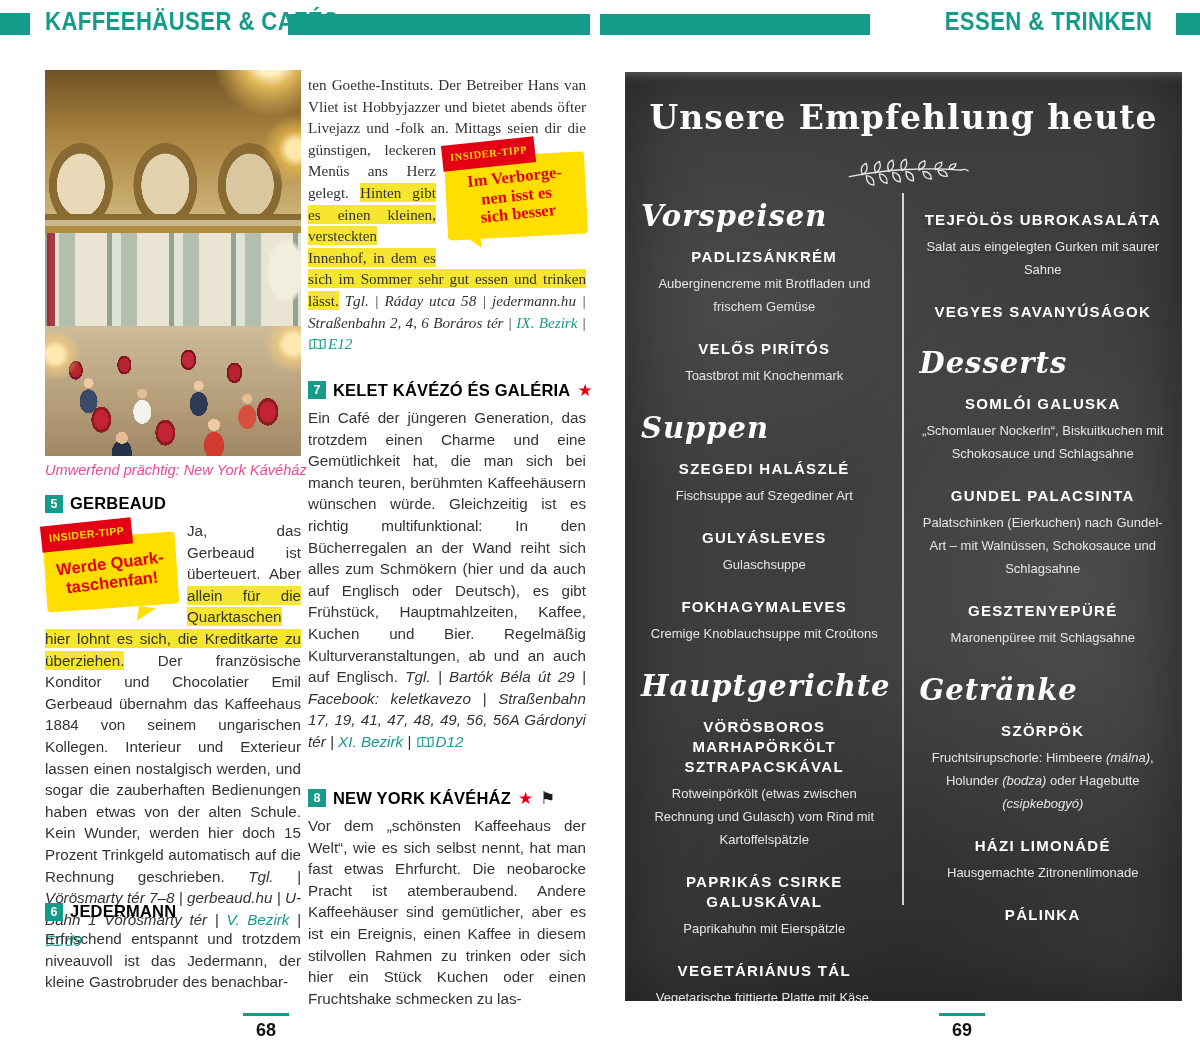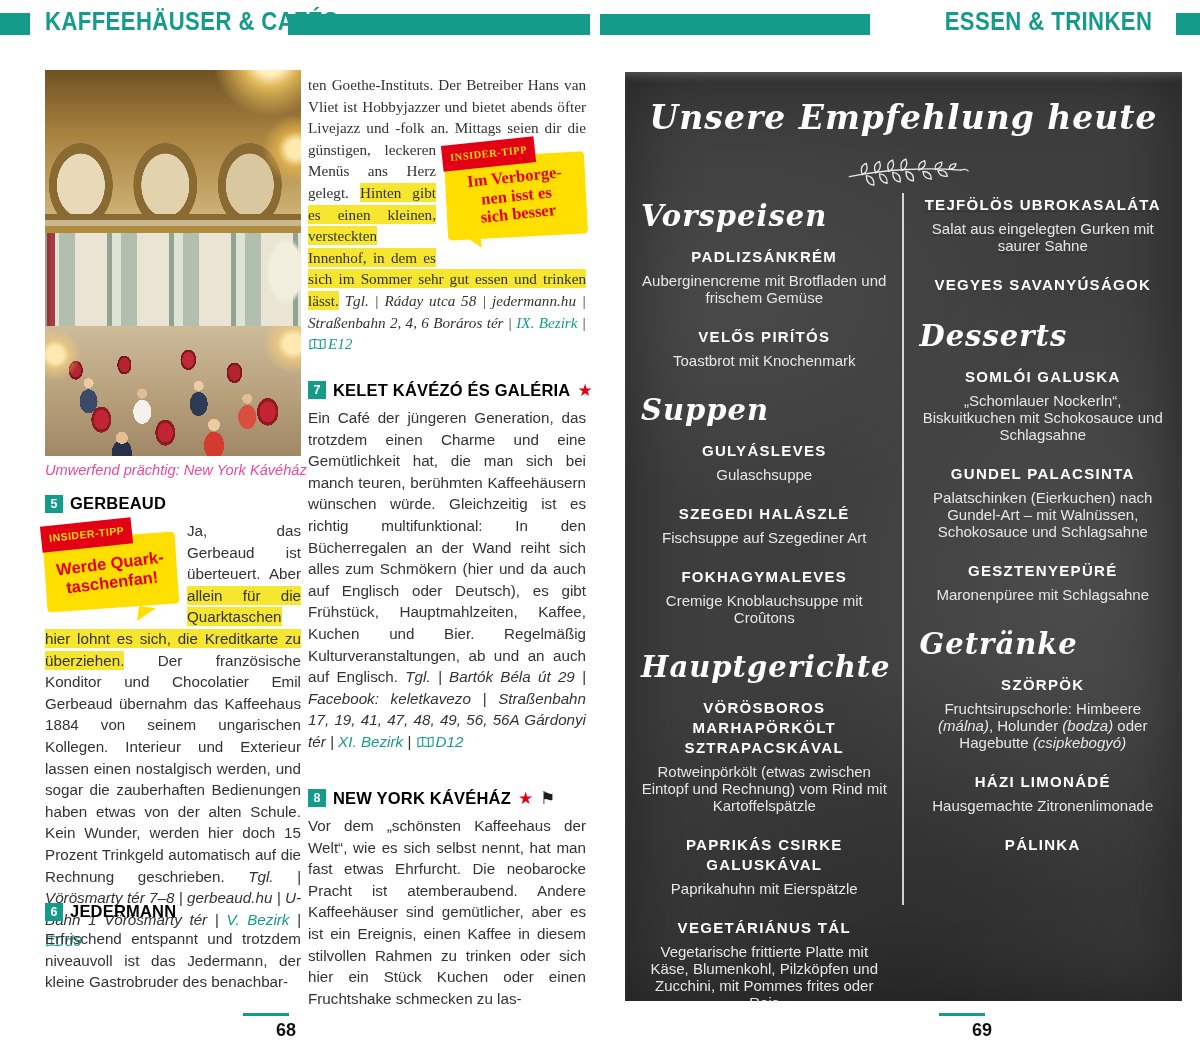--- a/index.html
+++ b/index.html
@@ -111,58 +111,58 @@
   }
   .caption { position:absolute; left:0; top:392px; font-size:14.6px; color:#ec4899; white-space:nowrap;font-style:italic; }
 
   .e5 { position:absolute; left:0; top:424px; width:256px; }
   .e6 { position:absolute; left:0; top:832px; width:256px; }
   .cont { position:absolute; left:0; top:4px;  width:278px;font-family:Liberation Serif, serif; }
   .e7 { position:absolute; left:0; top:310px; width:278px; }
   .e8 { position:absolute; left:0; top:718px; width:278px; }
 
   
-  .pagenum { position:absolute; width:60px; text-align:right; top:1013px; }
+  .pagenum { position:absolute; width:60px; text-align:center; top:1013px; }
   .pn-line { width:46px; height:3px; background:#149b8a; margin:0 auto 4px; }
   .pn-num  { font-weight:bold; font-size:18px; color:#111; }
   #pnL { left:236px; } #pnR { left:932px; }
 
   
   .board {
     position:absolute; left:625px; top:72px; width:557px; height:929px; overflow:hidden;
     background:
       radial-gradient(ellipse 300px 200px at 20% 25%, rgba(255,255,255,.06), rgba(255,255,255,0)),
       radial-gradient(ellipse 260px 320px at 80% 55%, rgba(255,255,255,.07), rgba(255,255,255,0)),
       radial-gradient(ellipse 420px 300px at 50% 95%, rgba(0,0,0,.28), rgba(0,0,0,0)),
       #3e3e3e;
     box-shadow: inset 0 8px 10px -5px rgba(255,255,255,.22), inset 0 0 70px rgba(0,0,0,.45);
   }
   .menu-title {
     margin-top:26px; text-align:center; color:#fdfdfd;
-    font-family:"DejaVu Serif", serif; font-style:italic; font-weight:bold;
+    font-family:"DejaVu Serif", serif; font-weight:bold;
     font-size:33px; letter-spacing:1px;
   }
   .laurel { display:block; margin:16px auto 2px; opacity:.95; }
   .mwrap { position:relative; }
   .mdivider { position:absolute; left:277px; top:2px; height:712px; width:2px; background:rgba(250,250,250,.8); }
   .mcols { display:flex; }
   .mcol { width:50%; padding:0 16px; }
   .script-h {
     font-family:"DejaVu Serif", serif; font-style:italic; font-weight:bold;
     font-size:29px; color:#fdfdfd; text-align:left; margin:24px 0 14px; letter-spacing:1px;
   }
   .mcol .script-h:first-child { margin-top:8px; }
   .mi { margin-bottom:21px; text-align:center; }
   .mi-name {
     font-weight:bold; font-size:15px; color:#ffffff; letter-spacing:1.3px;
     line-height:20px; margin-bottom:5px;
   }
-  .mi-desc { font-size:15px; color:#e6e6e6; line-height:17px; }
+  .mi-desc { font-size:13px; color:#e6e6e6; line-height:23px; }
   .mi-desc .it { font-style:italic; }
-  .mcolR .mi:first-child { margin-top:4px;text-decoration:underline; }
+  .mcolR .mi:first-child { margin-top:19px;text-decoration:underline; }
 </style>
 </head>
 <body>
 
 <div class="hdr-block" style="left:0; width:30px;"></div>
 <div id="hdrL" class="hdr-title">KAFFEEHÄUSER &amp; CAFÉS</div>
 <div class="hdr-bar" style="left:288px; width:302px;"></div>
 <div class="hdr-bar" style="left:600px; width:270px;"></div>
 <div id="hdrR" class="hdr-title">ESSEN &amp; TRINKEN</div>
 <div class="hdr-block" style="right:0; width:24px;"></div>
@@ -283,36 +283,36 @@
           <div class="mi-name">PADLIZSÁNKRÉM</div>
           <div class="mi-desc">Auberginencreme mit Brotfladen und frischem Gemüse</div>
         </div>
         <div class="mi">
           <div class="mi-name">VELŐS PIRÍTÓS</div>
           <div class="mi-desc">Toastbrot mit Knochenmark</div>
         </div>
 
         <div class="script-h">Suppen</div>
         <div class="mi">
+          <div class="mi-name">SZEGEDI HALÁSZLÉ</div>
+          <div class="mi-desc">Fischsuppe auf Szegediner Art</div>
+        </div>
+        <div class="mi">
           <div class="mi-name">GULYÁSLEVES</div>
           <div class="mi-desc">Gulaschsuppe</div>
         </div>
         <div class="mi">
-          <div class="mi-name">SZEGEDI HALÁSZLÉ</div>
-          <div class="mi-desc">Fischsuppe auf Szegediner Art</div>
-        </div>
-        <div class="mi">
           <div class="mi-name">FOKHAGYMALEVES</div>
           <div class="mi-desc">Cremige Knoblauchsuppe mit Croûtons</div>
         </div>
 
         <div class="script-h">Hauptgerichte</div>
         <div class="mi">
           <div class="mi-name">VÖRÖSBOROS MARHAPÖRKÖLT SZTRAPACSKÁVAL</div>
-          <div class="mi-desc">Rotweinpörkölt (etwas zwischen Eintopf und Rechnung) vom Rind mit Kartoffelspätzle</div>
+          <div class="mi-desc">Rotweinpörkölt (etwas zwischen Rechnung und Gulasch) vom Rind mit Kartoffelspätzle</div>
         </div>
         <div class="mi">
           <div class="mi-name">PAPRIKÁS CSIRKE GALUSKÁVAL</div>
           <div class="mi-desc">Paprikahuhn mit Eierspätzle</div>
         </div>
         <div class="mi">
           <div class="mi-name">VEGETÁRIÁNUS TÁL</div>
           <div class="mi-desc">Vegetarische frittierte Platte mit Käse, Blumenkohl, Pilzköpfen und Zucchini, mit Pommes frites oder Reis</div>
         </div>
       </div>

